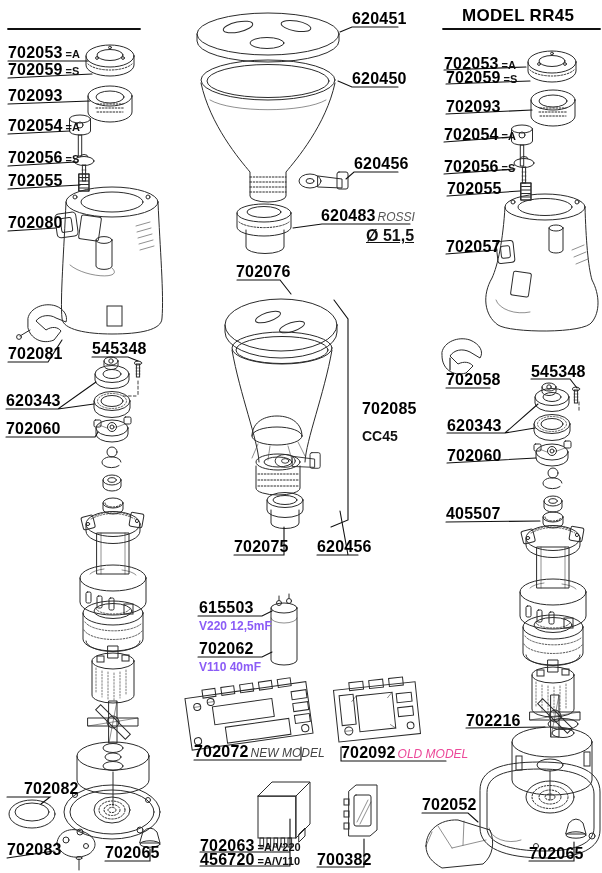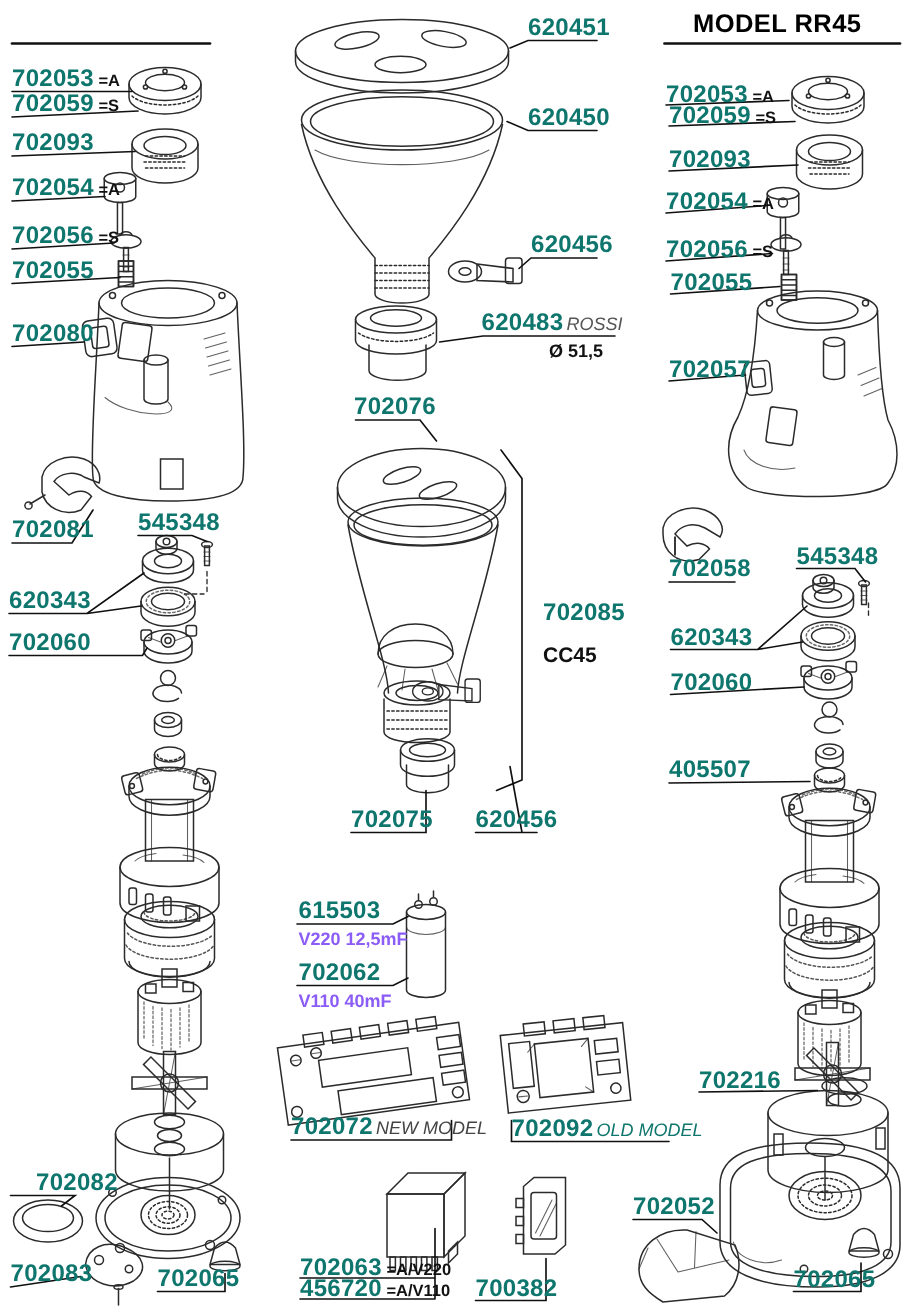--- a/index.html
+++ b/index.html
@@ -7,27 +7,27 @@
          font-family:"Liberation Sans",sans-serif;}
   #art{position:absolute;left:0;top:0;}
   #art ellipse,#art path,#art rect,#art circle,#art line{stroke:#2b2b2b;stroke-width:1;fill:none;stroke-linecap:round;}
   .fW{fill:#fff}.fE{fill:#ececec}.fD{fill:#d9d9d9}.fC{fill:#c6c6c6}.fK{fill:#8f8f8f}
   .ldr{stroke:#101010 !important;stroke-width:1.1 !important;fill:none !important}
   .ldrT{stroke:#101010 !important;stroke-width:1.8 !important}
   .dsh{stroke-dasharray:3 2.2;stroke-width:.9 !important}
   .hat{stroke-dasharray:1.6 1.6}
   .thn{stroke-width:.7 !important;opacity:.75}
   .lbl{position:absolute;line-height:1;white-space:nowrap;z-index:5;}
-  .num{font-weight:700;font-size:16px;letter-spacing:.2px;color:#0f766e;text-decoration:none;cursor:pointer;}
+  .num{font-weight:700;font-size:16px;letter-spacing:.2px;color:#000000;text-decoration:none;cursor:pointer;}
   .sfx{font-weight:700;font-size:11px;color:#111;margin-left:3px;}
   .ttl{position:absolute;z-index:5;font-weight:700;font-size:17px;letter-spacing:.3px;color:#000;}
   .note{font-weight:400;font-size:12px;color:#555;margin-left:2px;font-style:italic;}
   .noteb{font-weight:700;font-size:12px;color:#8b5cf6;}
   .notebig{font-weight:700;font-size:14px;color:#111;margin-top:12px;}
-  .nb2{position:absolute;z-index:5;font-weight:700;font-size:12px;color:#111;}
+  .nb2{position:absolute;z-index:5;font-weight:700;font-size:16px;color:#111;text-decoration:underline;}
 </style>
 </head>
 <body>
 
 <div id="stage">
 
 <svg id="art" width="602" height="873" viewBox="0 0 602 873">
 <defs>
   <g id="dRing53">
     <path class="fE" d="M86 56 v9 a24 11 0 0 0 48 0 v-9"></path>
@@ -500,21 +500,21 @@
 <div class="lbl" style="left:354px;top:156px"><a class="num">620456</a></div>
 <div class="lbl" style="left:321px;top:208px"><a class="num">620483</a><span class="note">ROSSI</span></div>
 <div class="nb2" style="left:366px;top:227px">Ø 51,5</div>
 <div class="lbl" style="left:236px;top:264px"><a class="num">702076</a></div>
 <div class="lbl" style="left:362px;top:401px"><a class="num">702085</a><div class="notebig">CC45</div></div>
 <div class="lbl" style="left:234px;top:539px"><a class="num">702075</a></div>
 <div class="lbl" style="left:317px;top:539px"><a class="num">620456</a></div>
 <div class="lbl" style="left:199px;top:600px"><a class="num">615503</a><div class="noteb" style="margin-top:4px">V220 12,5mF</div></div>
 <div class="lbl" style="left:199px;top:641px"><a class="num">702062</a><div class="noteb" style="margin-top:4px">V110 40mF</div></div>
 <div class="lbl" style="left:194px;top:744px"><a class="num">702072</a><span class="note" style="color:#444">NEW MODEL</span></div>
-<div class="lbl" style="left:341px;top:745px"><a class="num">702092</a><span class="note" style="color:#0f766e">OLD MODEL</span></div>
+<div class="lbl" style="left:341px;top:745px"><a class="num">702092</a><span class="note" style="color:#ec4899">OLD MODEL</span></div>
 <div class="lbl" style="left:200px;top:838px"><a class="num">702063</a><span class="sfx">=A/V220</span></div>
 <div class="lbl" style="left:200px;top:852px"><a class="num">456720</a><span class="sfx">=A/V110</span></div>
 <div class="lbl" style="left:317px;top:852px"><a class="num">700382</a></div>
 
 <div class="ttl" style="left:462px;top:6px">MODEL RR45</div>
 <div class="lbl" style="left:444px;top:56px"><a class="num">702053</a><span class="sfx">=A</span></div>
 <div class="lbl" style="left:446px;top:70px"><a class="num">702059</a><span class="sfx">=S</span></div>
 <div class="lbl" style="left:446px;top:99px"><a class="num">702093</a></div>
 <div class="lbl" style="left:444px;top:127px"><a class="num">702054</a><span class="sfx">=A</span></div>
 <div class="lbl" style="left:444px;top:159px"><a class="num">702056</a><span class="sfx">=S</span></div>

